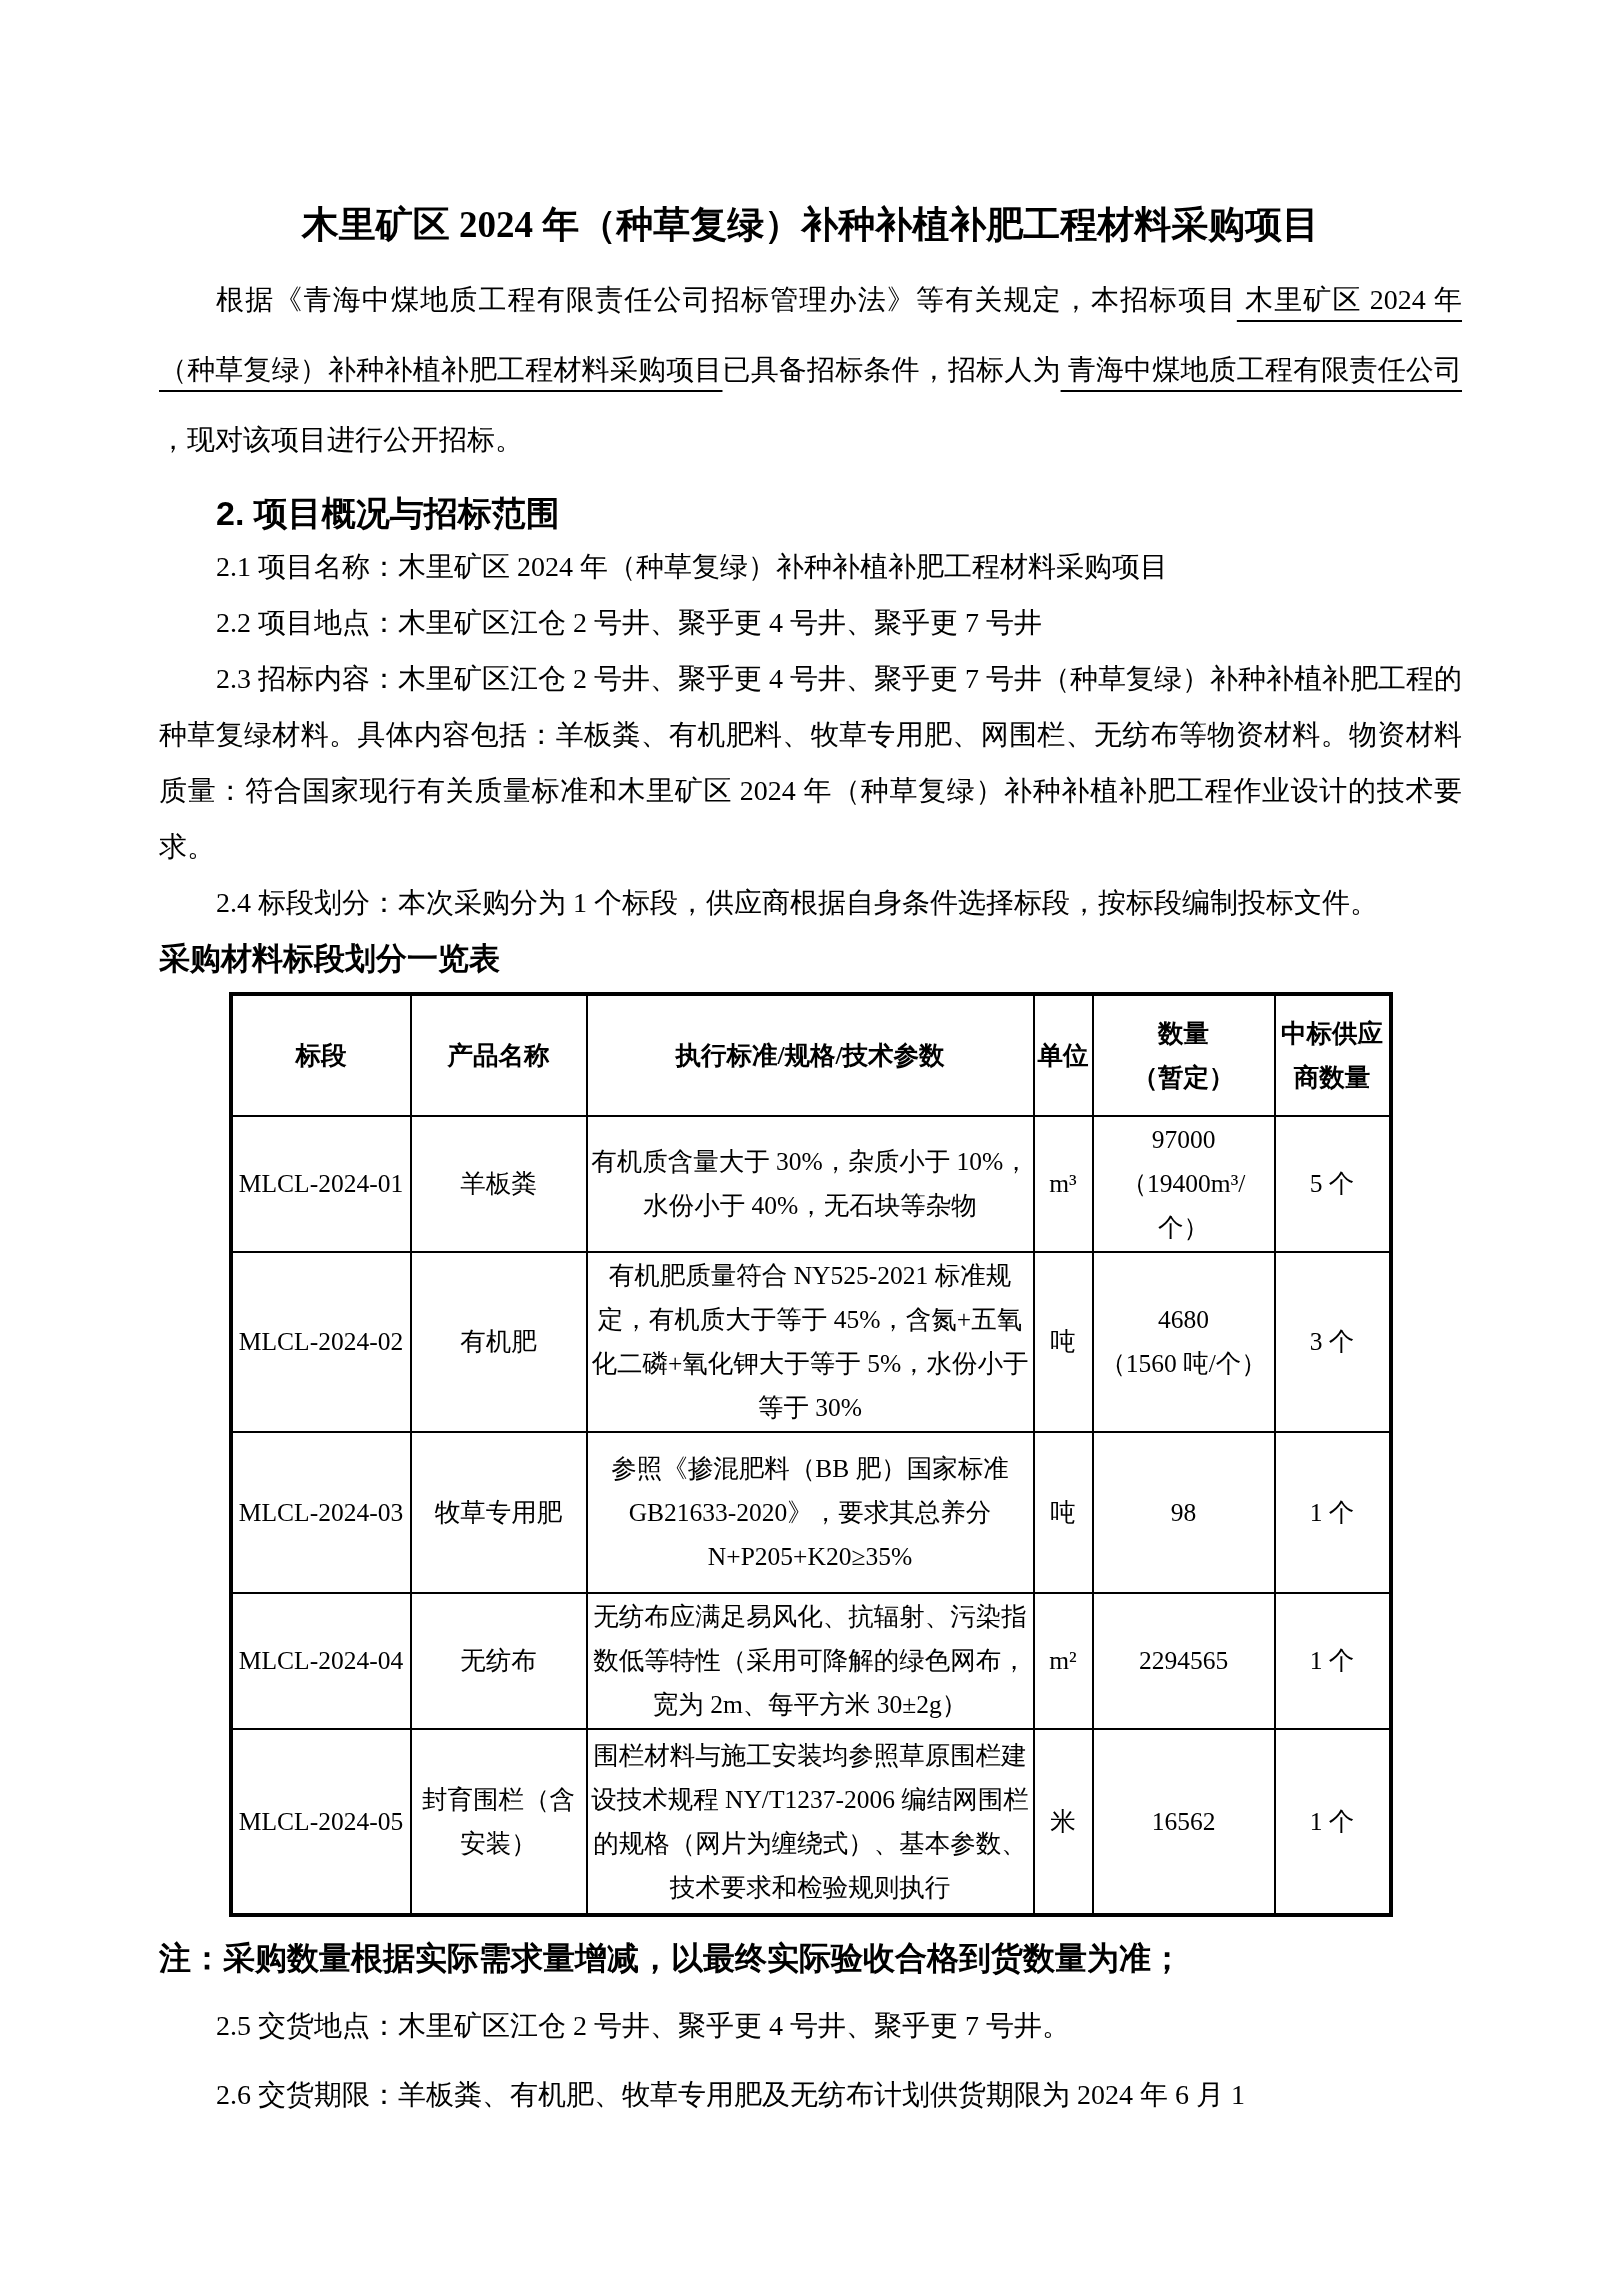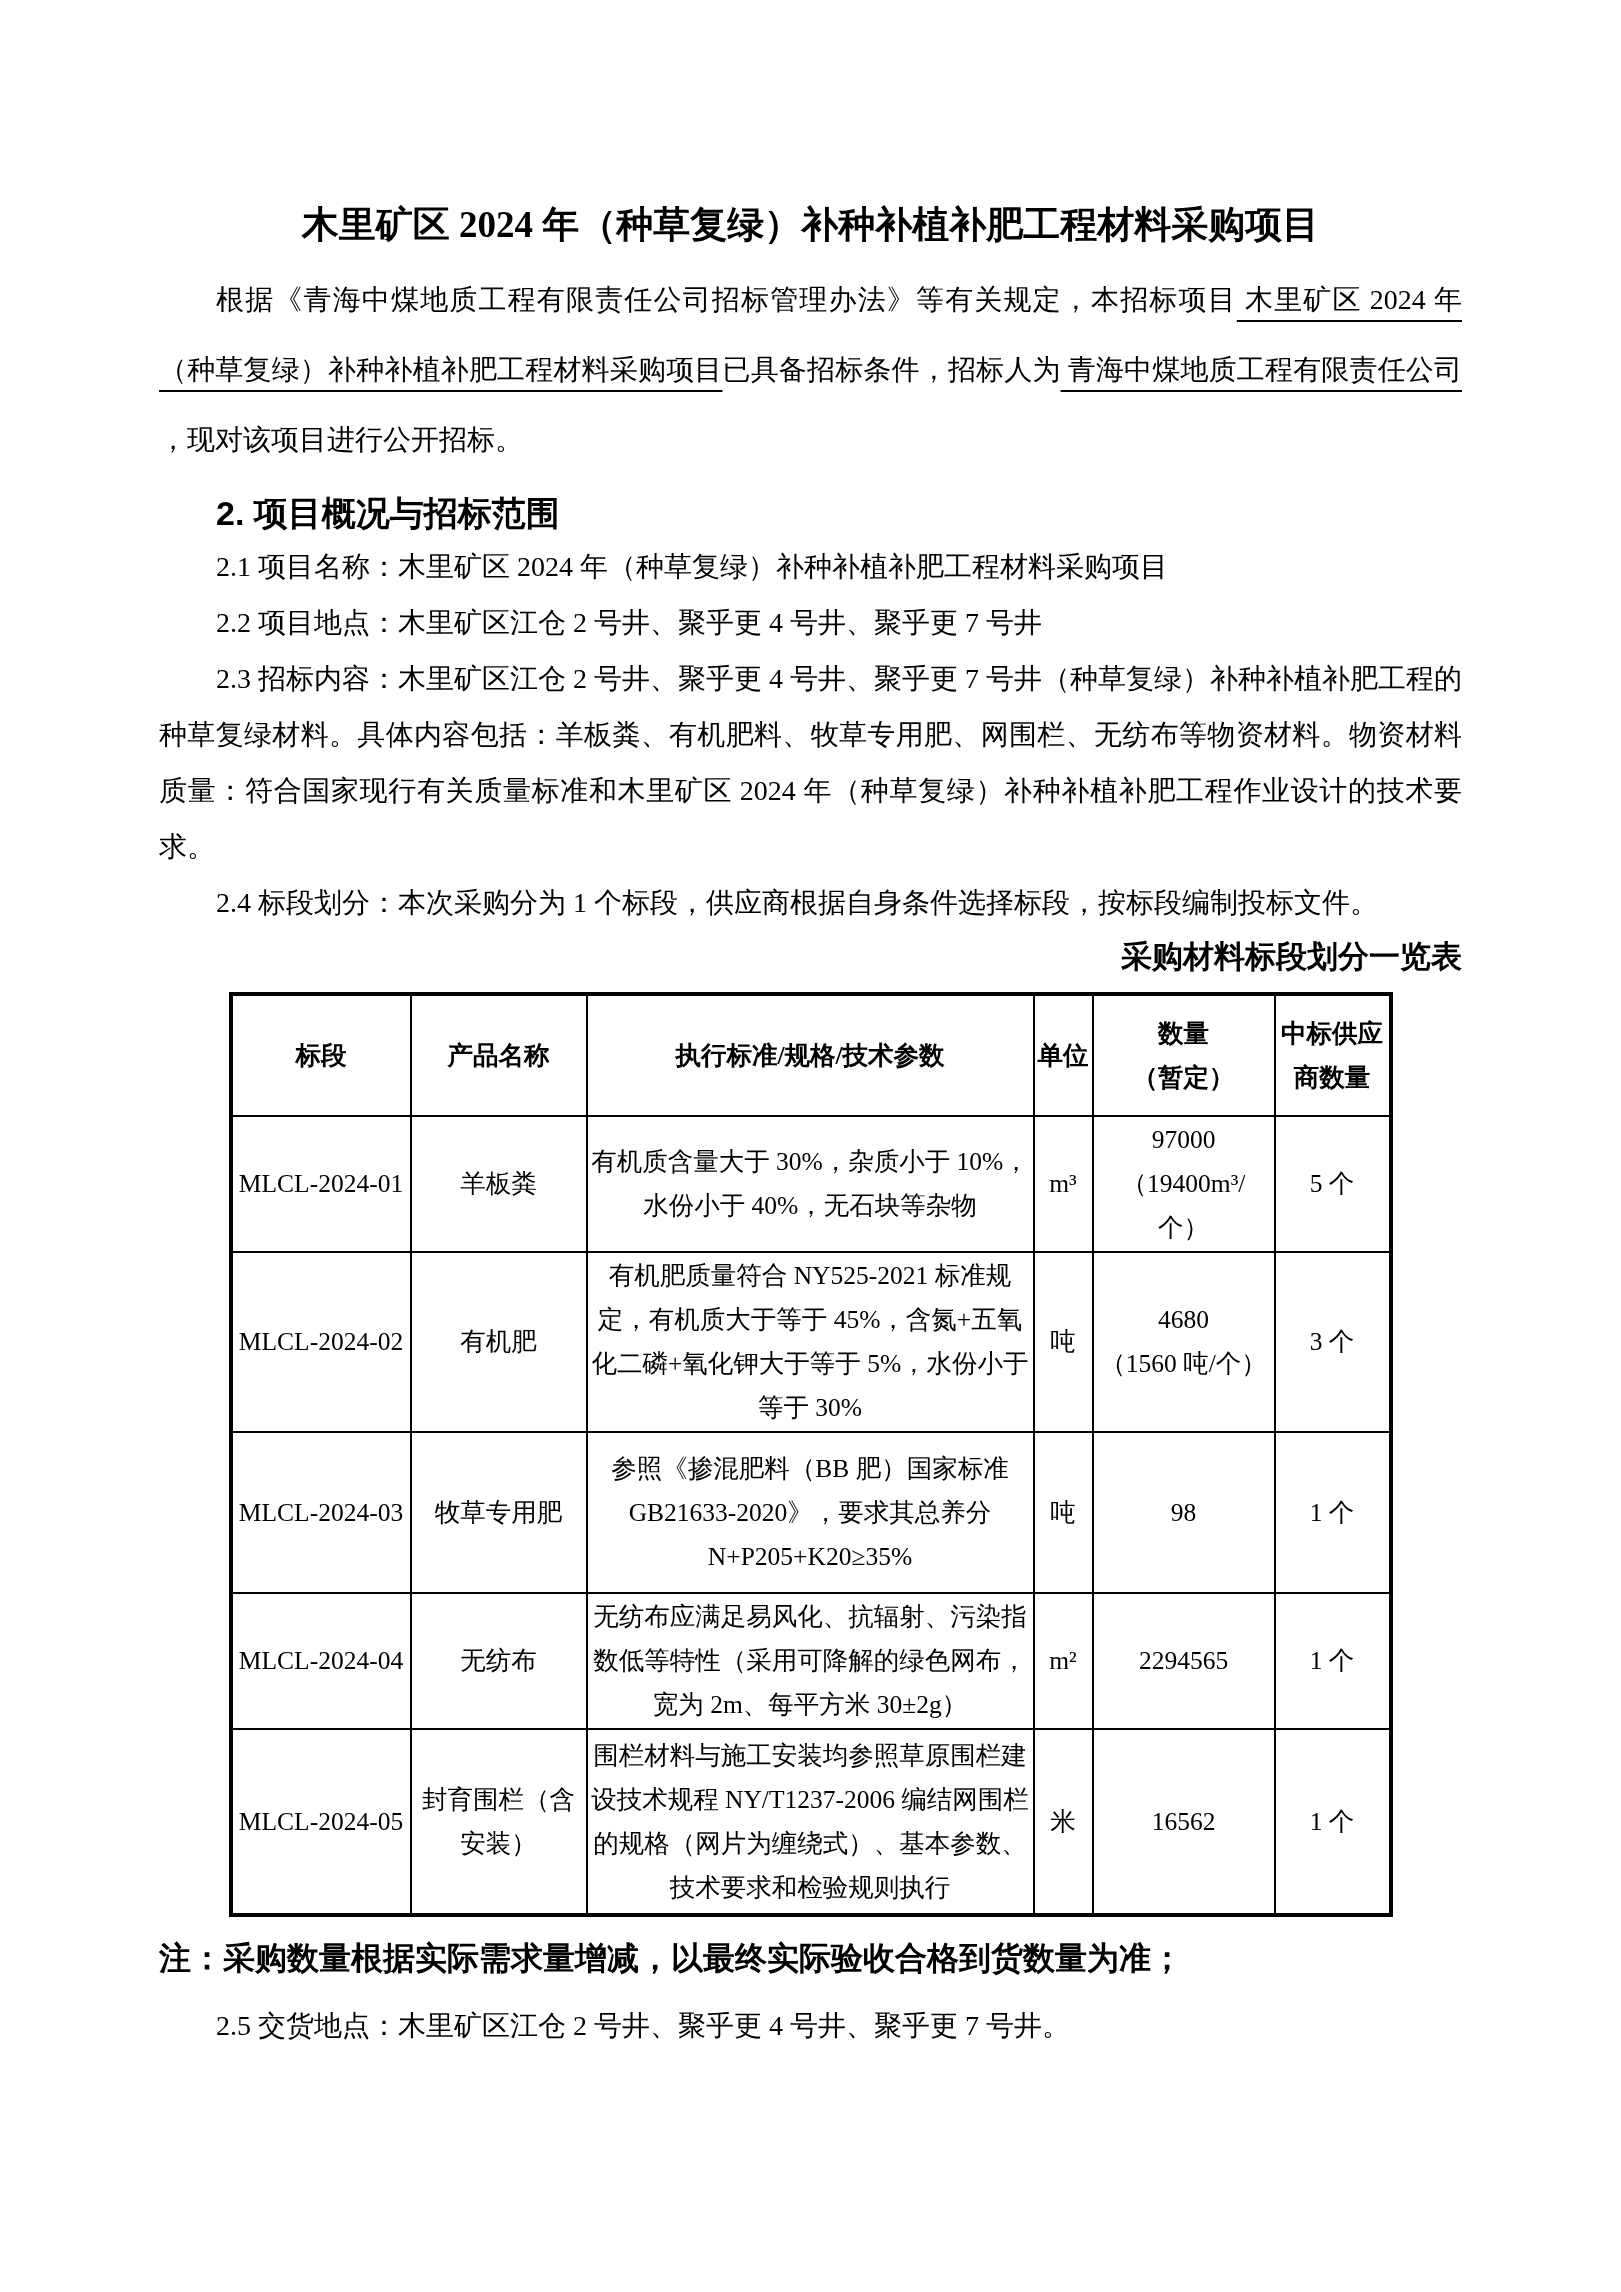--- a/index.html
+++ b/index.html
@@ -48,25 +48,25 @@
   }
   .u { text-decoration: underline; text-underline-offset: 10.8px; text-decoration-thickness: 2px; }
   .item {
     font-size: 28px;
     line-height: 56px;
     text-align: justify;
     text-indent: 57px;
     margin: 0;
   }
   .table-title {
-    font-family: Liberation Mono, monospace;
+    font-family: Liberation Serif, serif;
     font-weight: bold;
     font-size: 31px;
     line-height: 47px;
-    text-align: right;
+    text-align: left;
     margin: 3.9px 0 0 0;
   }
   table.lots {
     border-collapse: collapse;
     table-layout: fixed;
     width: 1162px;
     margin: 9.8px auto 0 auto;
     border: 4.9px solid #000;
   }
   table.lots th, table.lots td {
@@ -188,15 +188,16 @@
           <td>米</td>
           <td>16562</td>
           <td>1 个</td>
         </tr>
       </tbody>
   </table>
 
   <p class="note">注：采购数量根据实际需求量增减，以最终实际验收合格到货数量为准；</p>
 
   <p class="delivery">2.5 交货地点：木里矿区江仓 2 号井、聚乎更 4 号井、聚乎更 7 号井。</p>
+  <p class="delivery">2.6 交货期限：羊板粪、有机肥、牧草专用肥及无纺布计划供货期限为 2024 年 6 月 1</p>
 
 </div>
 
 
 </body></html>

